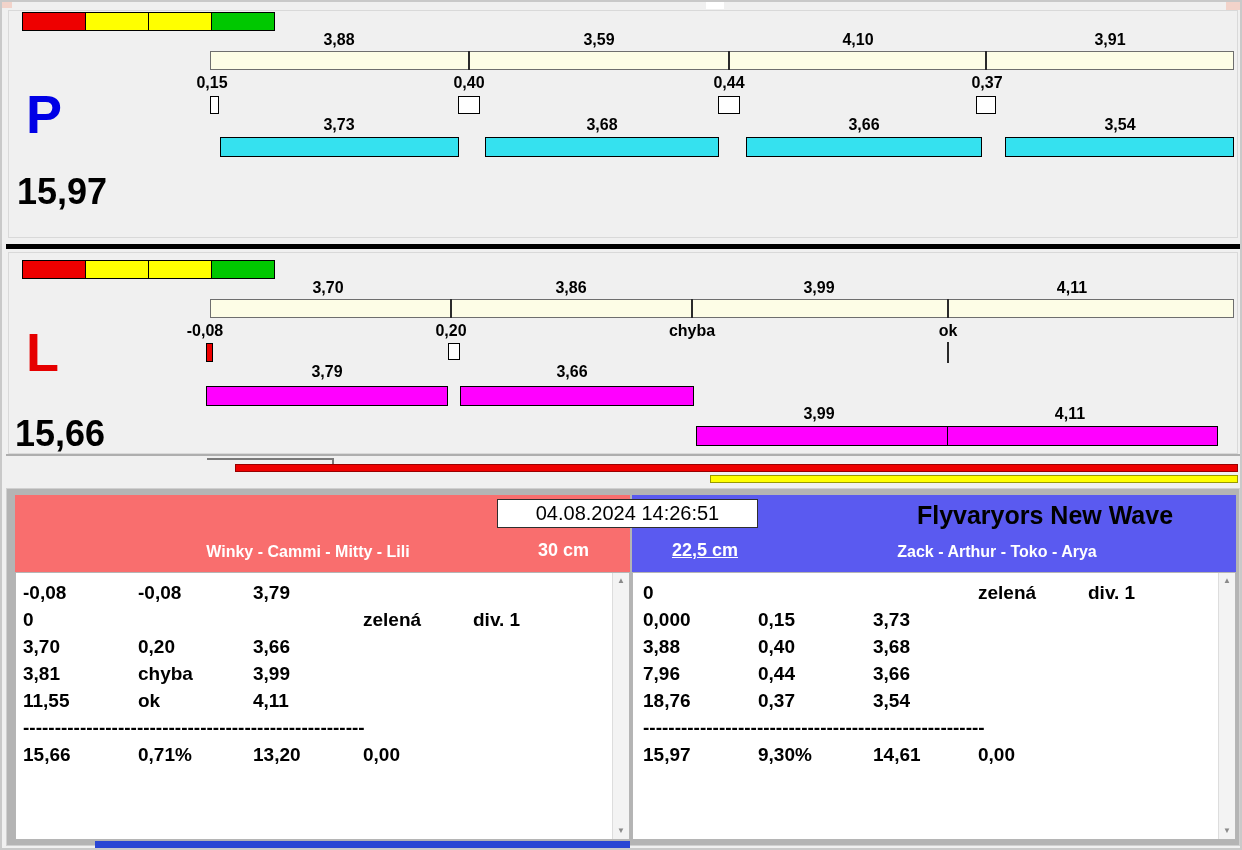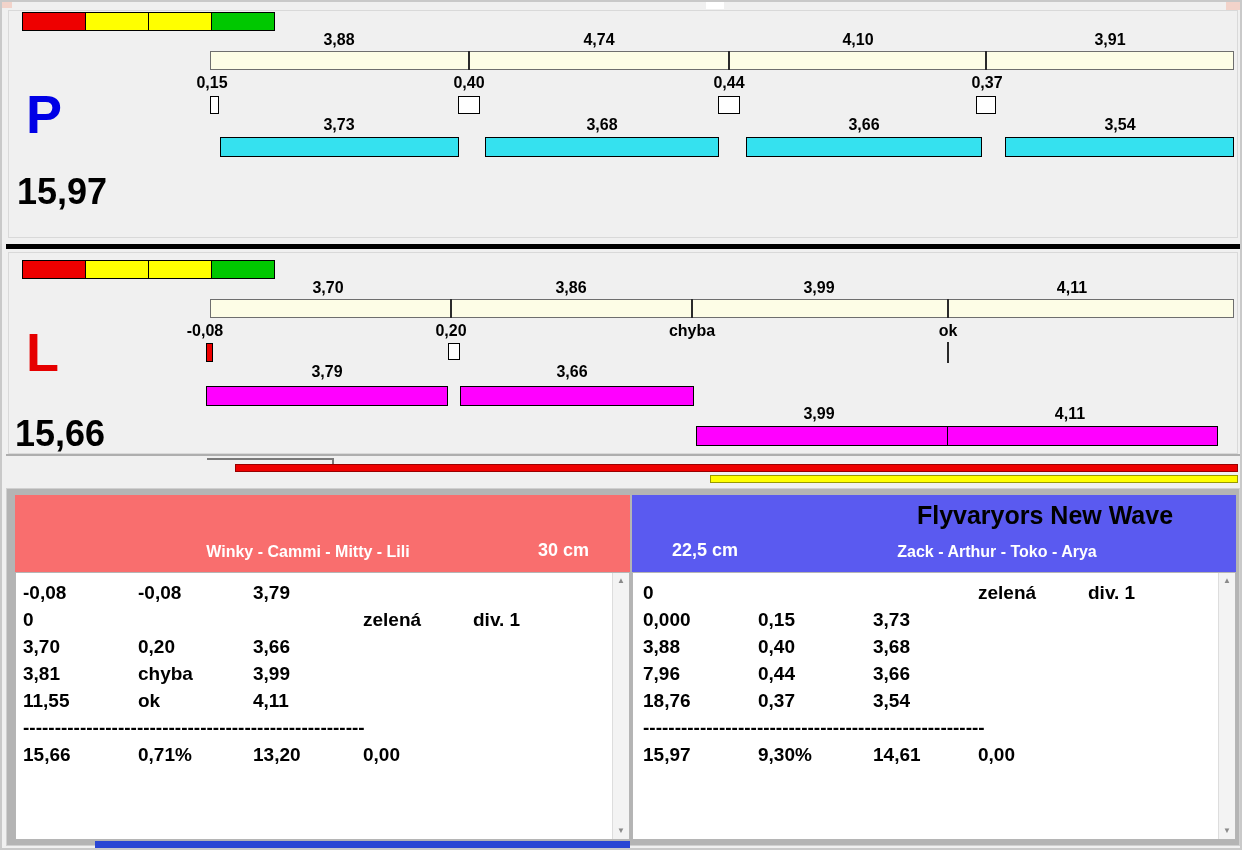--- a/index.html
+++ b/index.html
@@ -51,21 +51,21 @@
   <div class="frame" style="left:6px;top:8px;width:1230px;height:228px;"></div>
 
   <div class="lights" style="left:20px;top:10px;">
     <span class="seg red"></span>
     <span class="seg yellow"></span>
     <span class="seg yellow"></span>
     <span class="seg green"></span>
   </div>
 
   <span class="lbl" style="left:337px;top:29px;">3,88</span>
-  <span class="lbl" style="left:597px;top:29px;">4,74</span>
+  <span class="lbl" style="left:597px;top:29px;">3,59</span>
   <span class="lbl" style="left:856px;top:29px;">4,10</span>
   <span class="lbl" style="left:1108px;top:29px;">3,91</span>
 
   <div class="track" style="top:49px;">
     <i class="tick" style="left:calc(25.29% - 1px);"></i>
     <i class="tick" style="left:calc(50.68% - 1px);"></i>
     <i class="tick" style="left:calc(75.88% - 1px);"></i>
   </div>
 
   <span class="lbl" style="left:210px;top:72px;">0,15</span>
@@ -144,25 +144,26 @@
   <div class="abs" style="left:708px;top:473px;width:528px;height:8px;background:var(--yellow);border:1px solid #999900;"></div>
 
   <div class="abs" style="left:4px;top:486px;width:1234px;height:358px;background:#b4b4b4;border:1px solid #d0d0d0;"></div>
 
   <div class="hdr" style="left:13px;width:615px;background:var(--hdr-red);">
     <div class="hdr-sub" style="left:0;width:586px;">Winky - Cammi - Mitty - Lili</div>
     <div class="hdr-height" style="left:482px;width:133px;">30 cm</div>
   </div>
 
   <div class="hdr" style="left:630px;width:604px;background:var(--hdr-blue);">
-    <div class="hdr-height" style="left:8px;width:130px;">22,5 cm</div>
+    <div class="hdr-height" style="left:8px;width:130px;text-decoration:underline;">22,5 cm</div>
     <div class="hdr-title" style="left:126px;width:574px;">Flyvaryors New Wave</div>
     <div class="hdr-sub" style="left:126px;width:478px;">Zack - Arthur - Toko - Arya</div>
   </div>
 
+  <div class="timestamp">04.08.2024 14:26:51</div>
 
   <div class="listbox" style="left:13px;width:615px;">
     <div class="rows">
       <div class="lrow lgrid">
         <span>-0,08</span>
           <span>-0,08</span>
           <span>3,79</span>
           <span></span>
           <span></span>
       </div>

